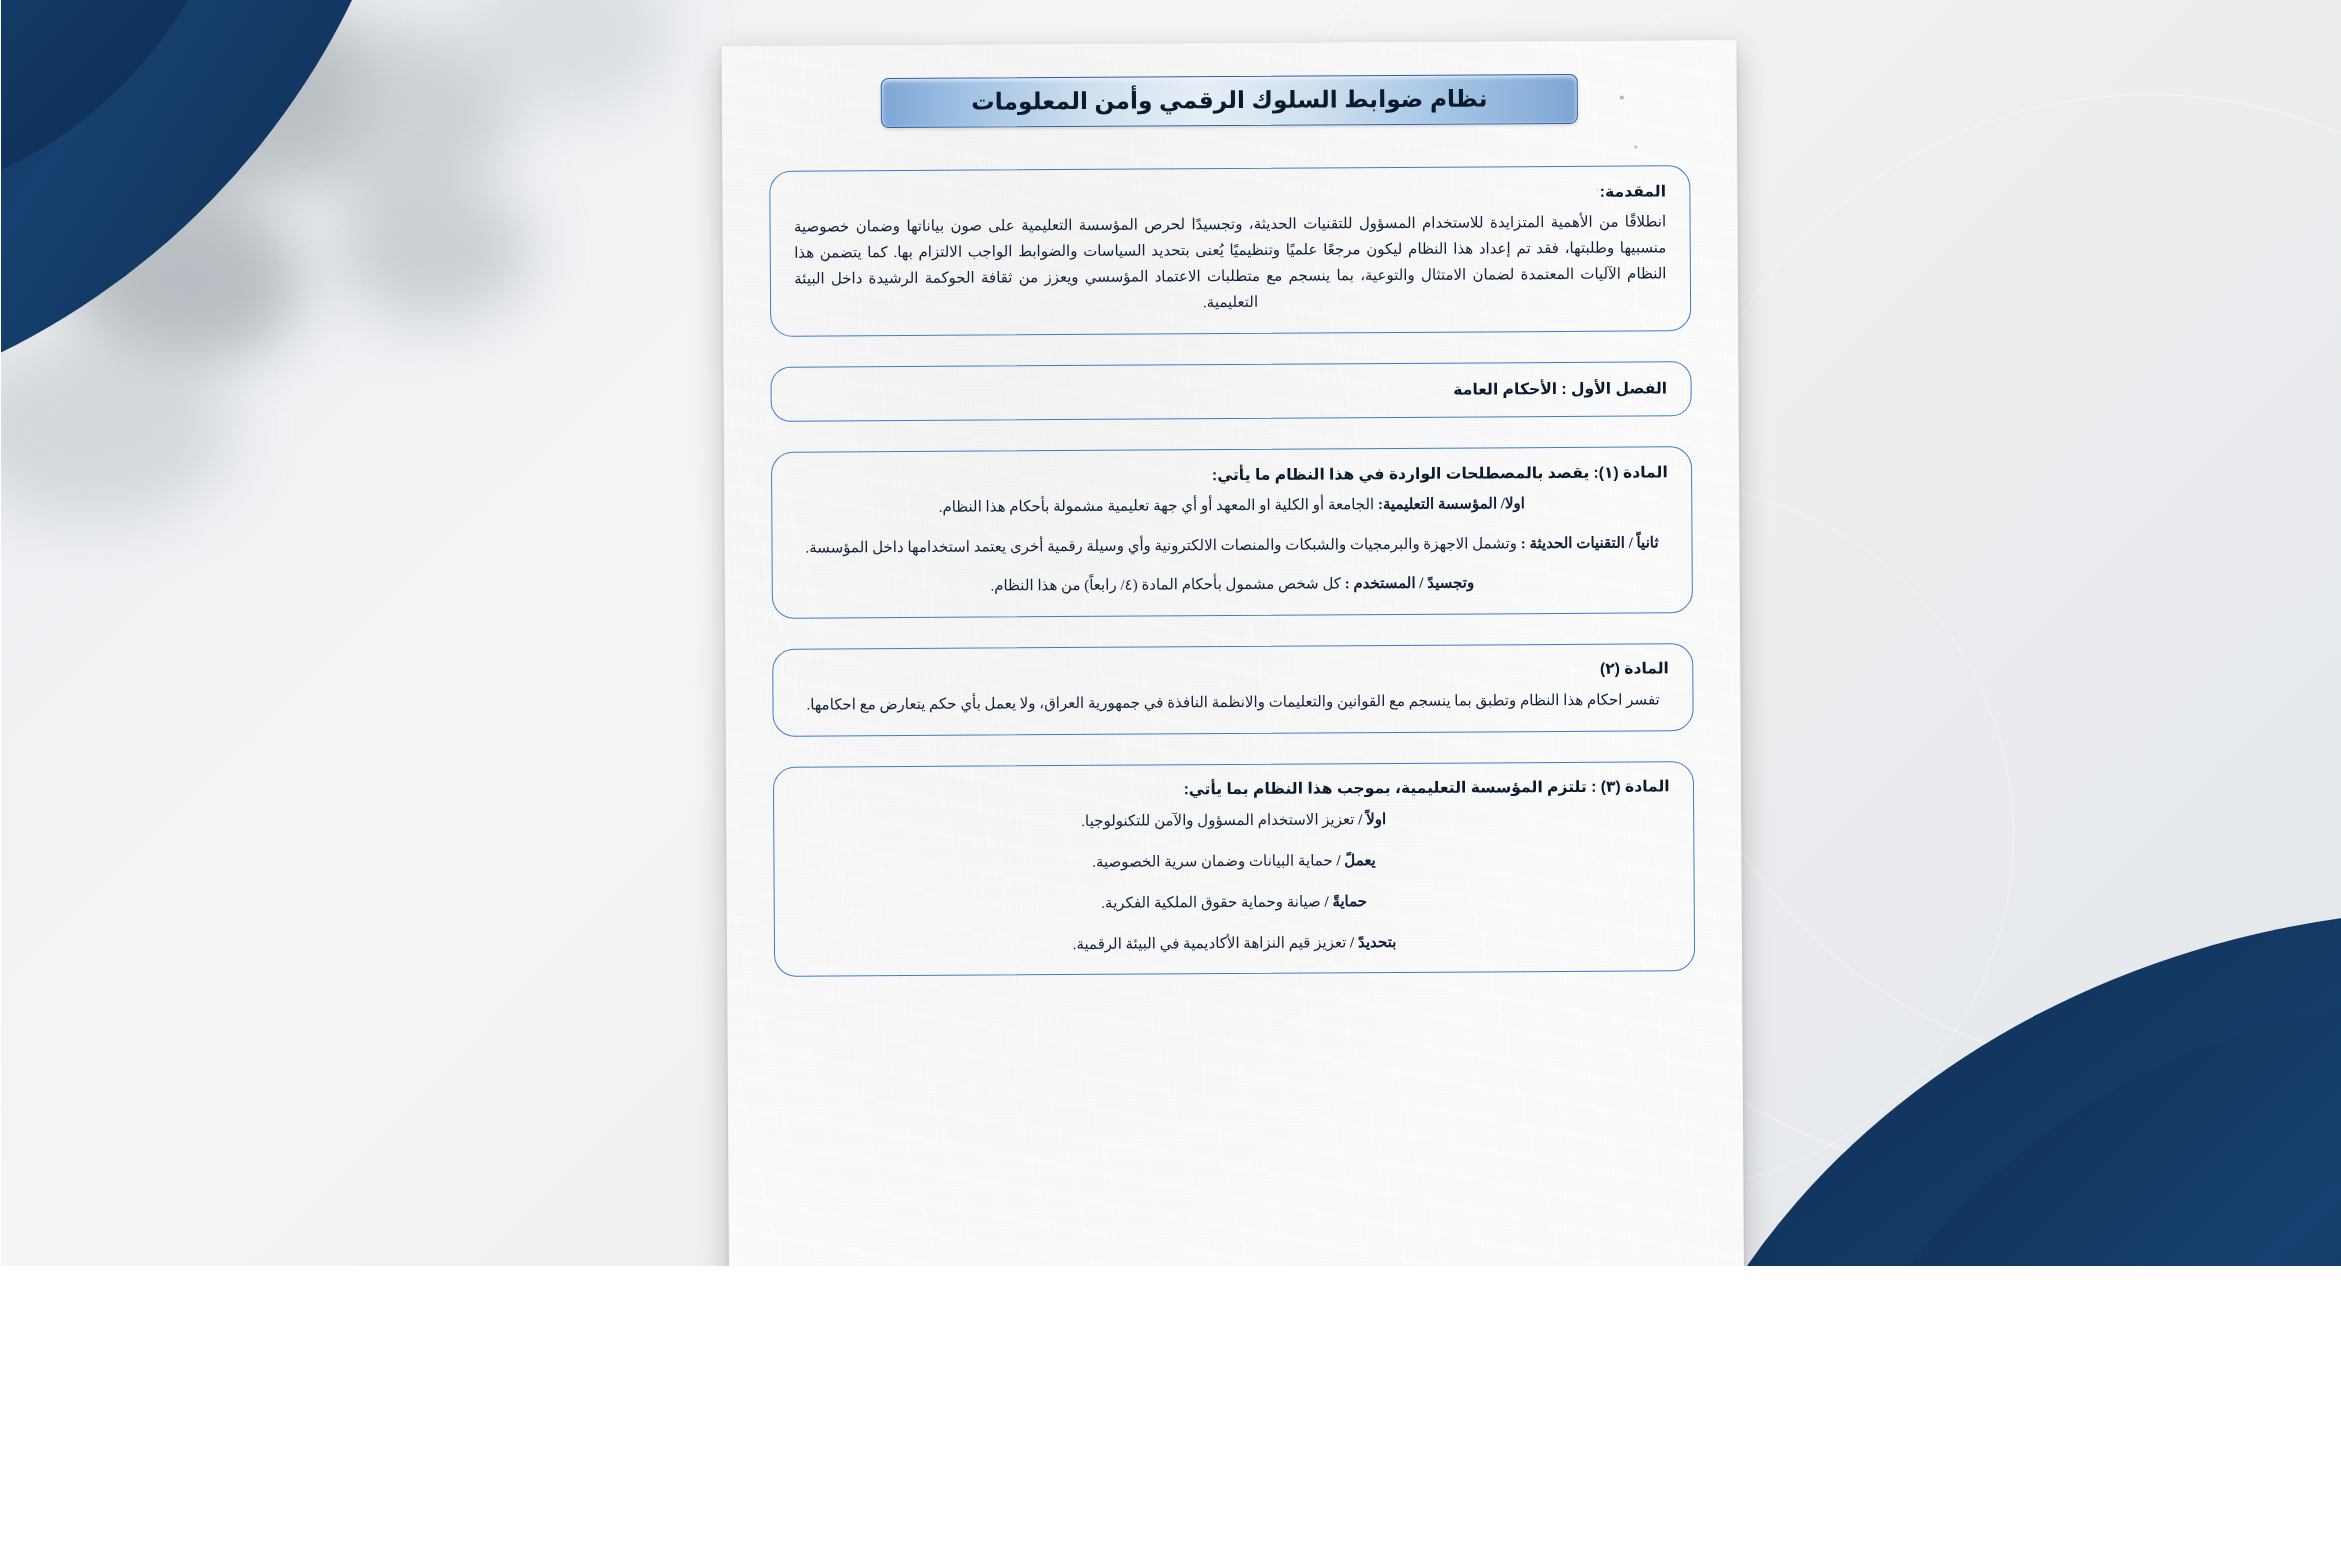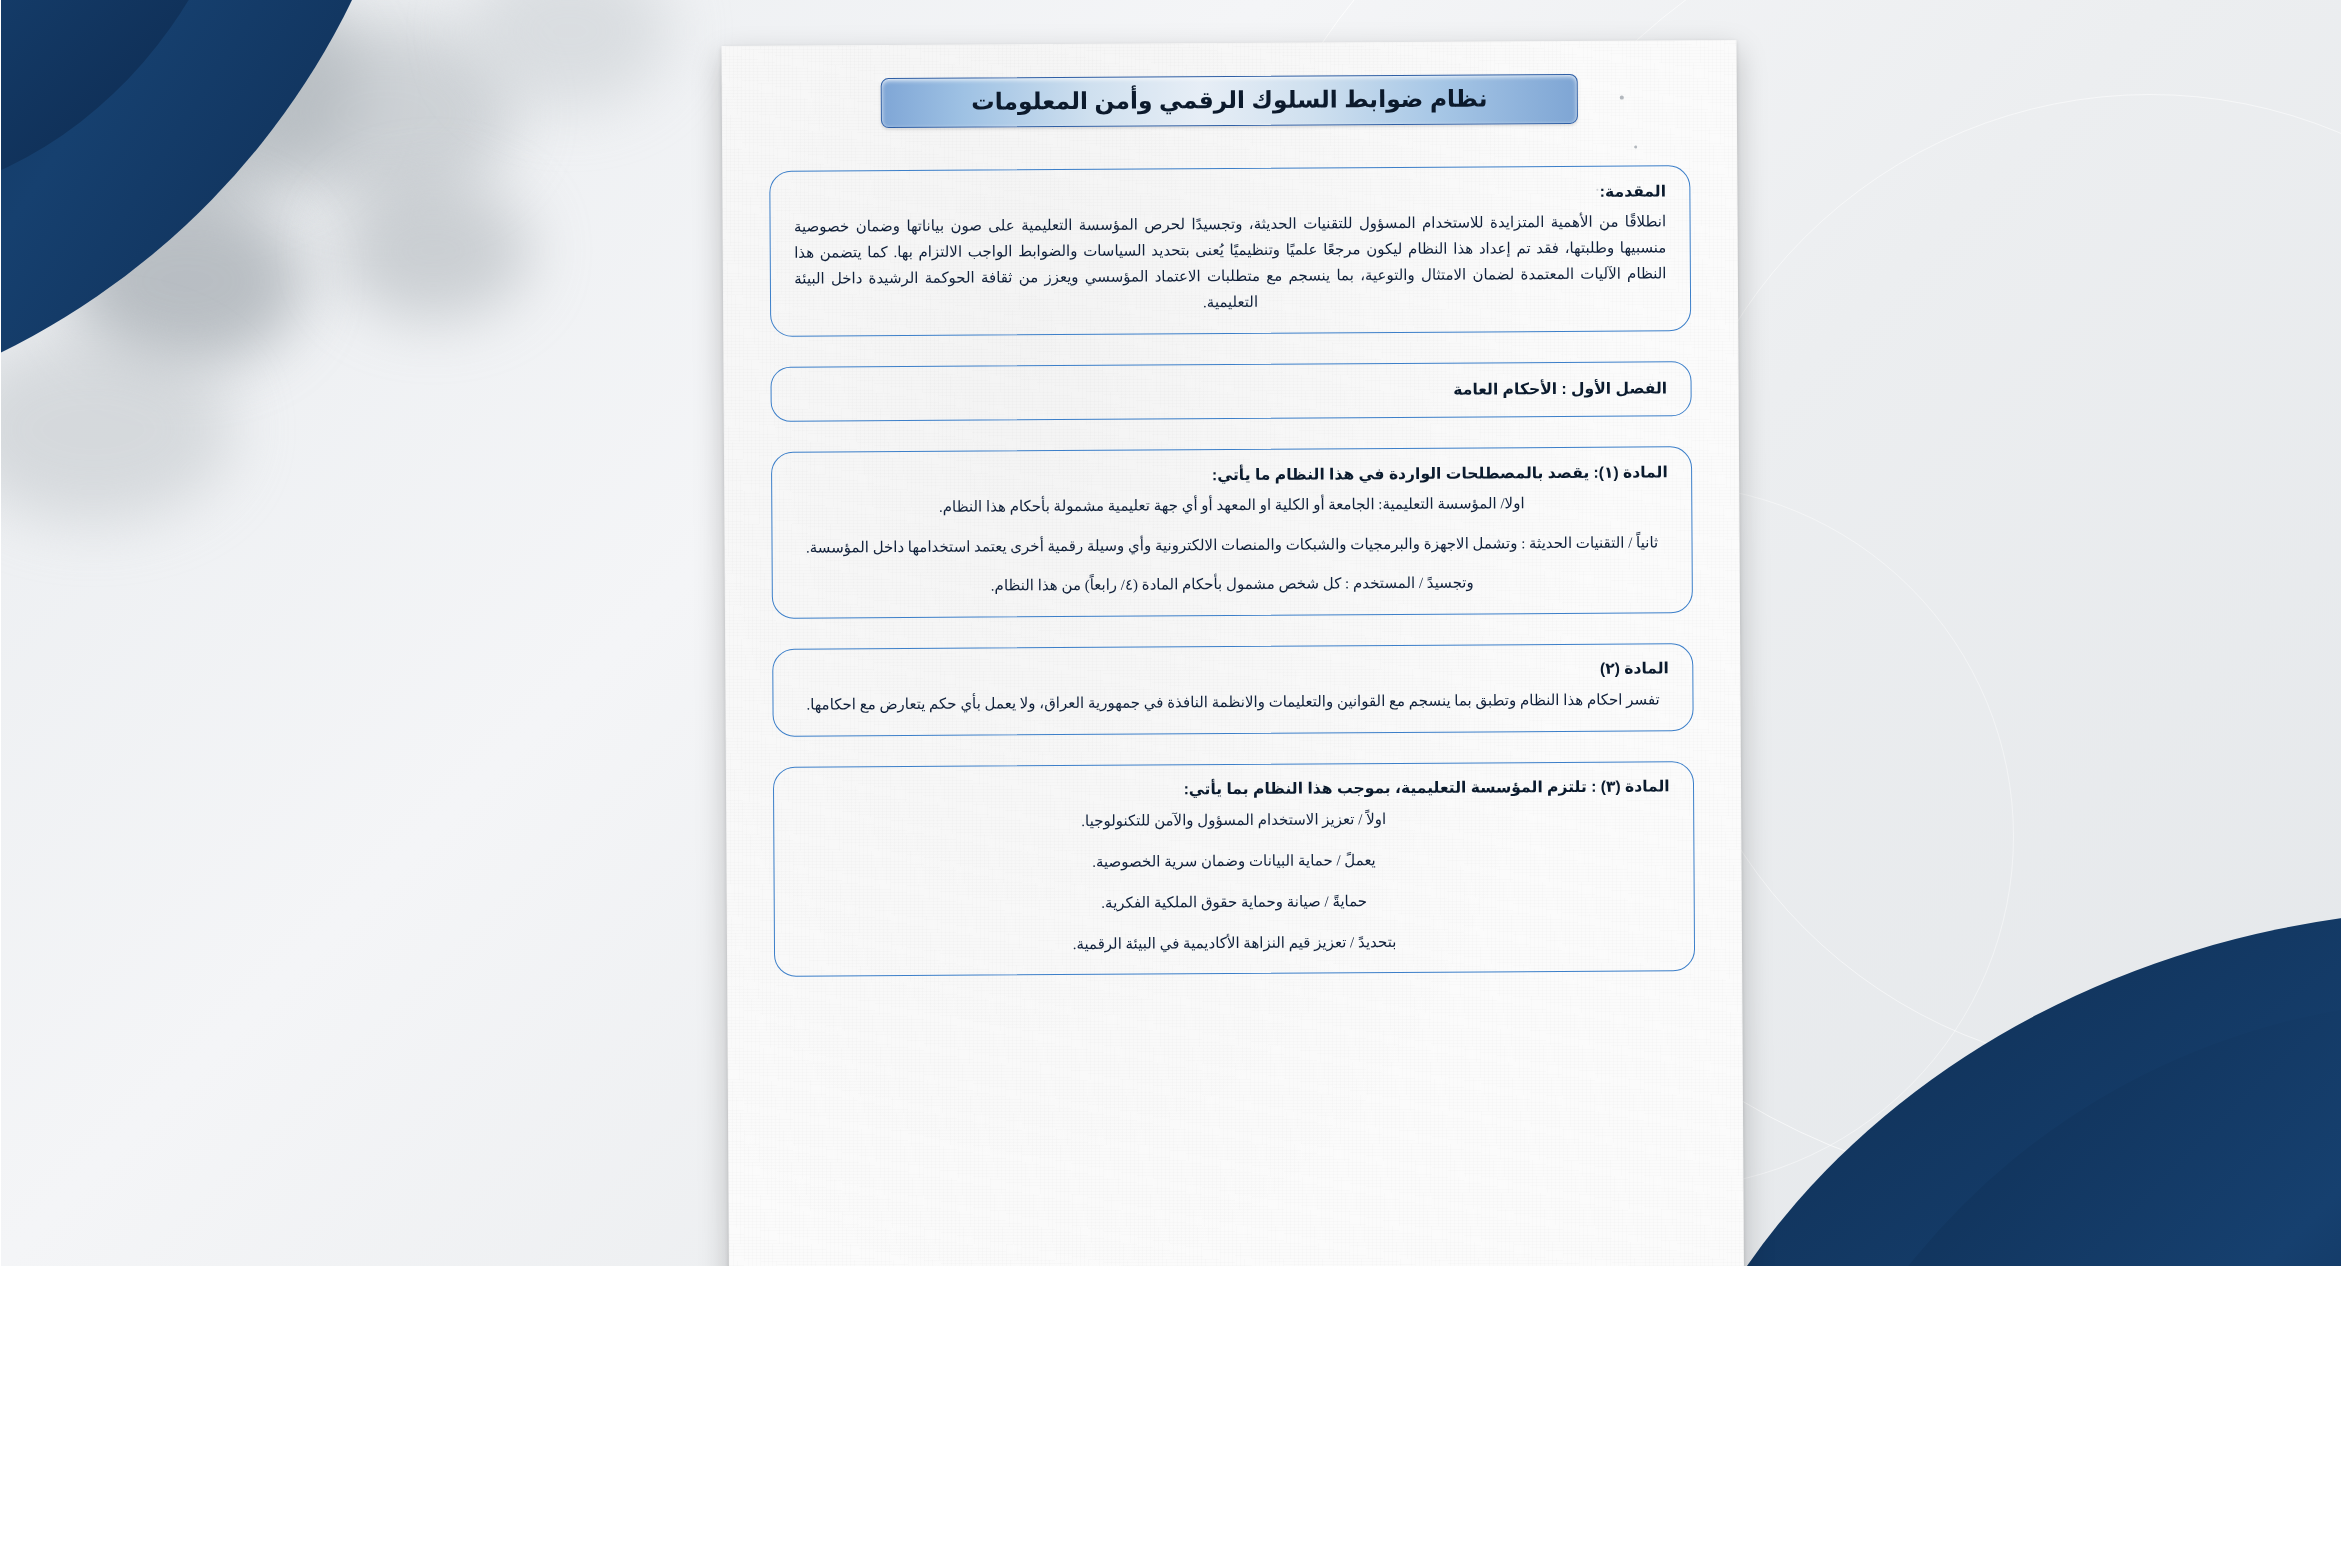--- a/index.html
+++ b/index.html
@@ -186,31 +186,31 @@
 
   p.item {
     font-size: 15px;
     line-height: 1.7;
     color: #10203a;
     margin: 0 0 14px 0;
     text-align: justify;
     text-align-last: center;
   }
   p.item:last-child { margin-bottom: 0; }
-  p.item b { font-weight: normal; }
+  p.item b { font-weight: bold; }
 
   p.bullet {
     font-size: 15px;
     line-height: 1.7;
     color: #10203a;
     margin: 0 0 15.6px 0;
     text-align: center;
   }
   p.bullet:last-child { margin-bottom: 0; }
-  p.bullet b { font-weight: normal; text-align: center; }
+  p.bullet b { font-weight: bold; text-align: center; }
 
   .art2-body {
     text-align: justify;
     text-align-last: center;
   }
 
   
   .smudge {
     position: absolute;
     left: 796px;

